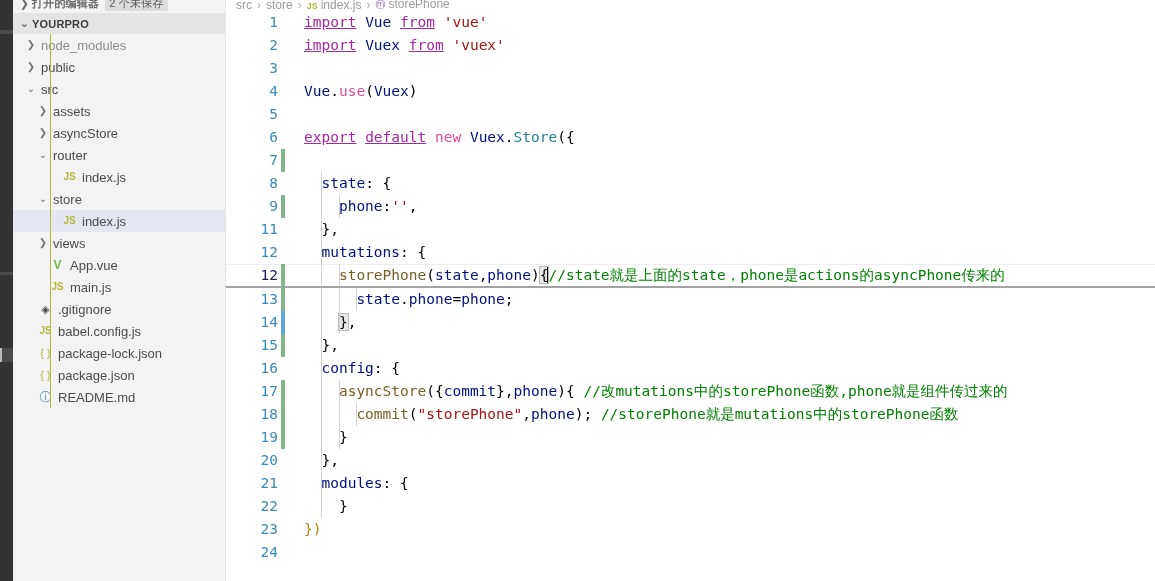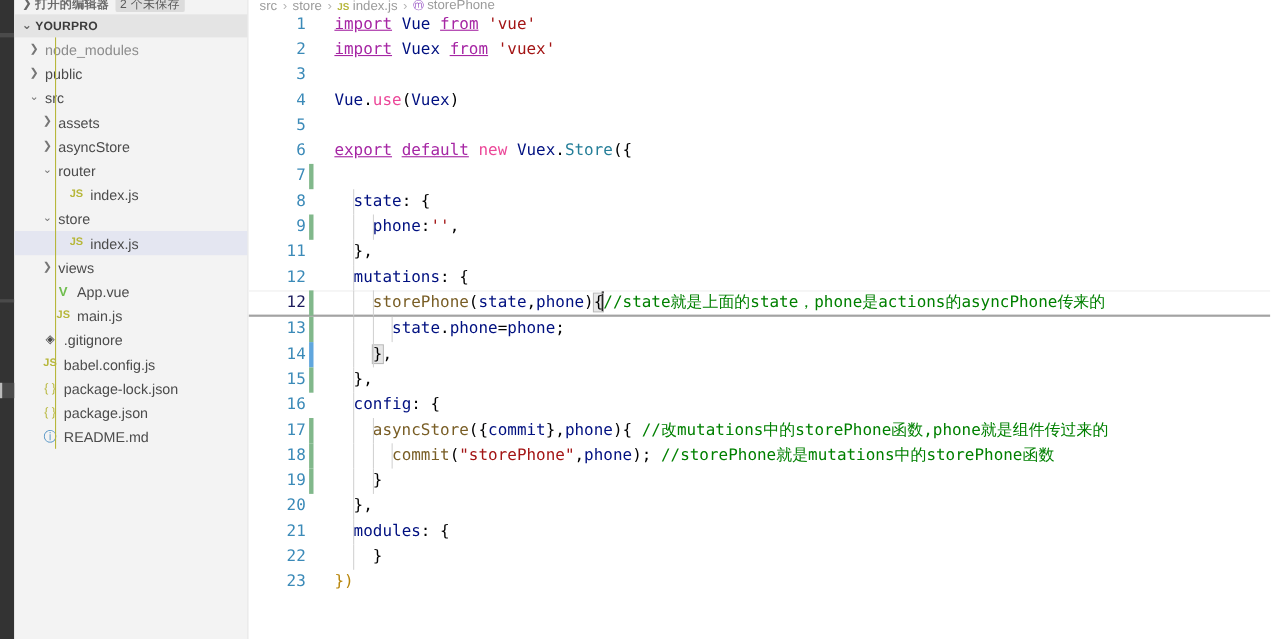--- a/index.html
+++ b/index.html
@@ -269,17 +269,18 @@
         <div class="line"><span class="ln">14</span><span class="gutter"><span class="mk mod"></span></span><span class="gap"></span><span class="codetext"><span class="pl">    </span><span class="brk bracket-box">}</span><span class="pl">,</span><span style="position: absolute; left: 17.4px; top: 0px; bottom: 0px; border-left: 1px solid rgb(211, 211, 211);"></span><span style="position: absolute; left: 34.8px; top: 0px; bottom: 0px; border-left: 1px solid rgb(211, 211, 211);"></span></span></div>
         <div class="line"><span class="ln">15</span><span class="gutter"><span class="mk add"></span></span><span class="gap"></span><span class="codetext"><span class="pl">  </span><span class="pl">},</span><span style="position: absolute; left: 17.4px; top: 0px; bottom: 0px; border-left: 1px solid rgb(211, 211, 211);"></span></span></div>
         <div class="line"><span class="ln">16</span><span class="gutter"></span><span class="gap"></span><span class="codetext"><span class="pl">  </span><span class="prop">config</span><span class="pl">: {</span><span style="position: absolute; left: 17.4px; top: 0px; bottom: 0px; border-left: 1px solid rgb(211, 211, 211);"></span></span></div>
         <div class="line"><span class="ln">17</span><span class="gutter"><span class="mk add"></span></span><span class="gap"></span><span class="codetext"><span class="pl">    </span><span class="fn">asyncStore</span><span class="pl">({</span><span class="id">commit</span><span class="pl">},</span><span class="id">phone</span><span class="pl">){ </span><span class="cm">//改mutations中的storePhone函数,phone就是组件传过来的</span><span style="position: absolute; left: 17.4px; top: 0px; bottom: 0px; border-left: 1px solid rgb(211, 211, 211);"></span><span style="position: absolute; left: 34.8px; top: 0px; bottom: 0px; border-left: 1px solid rgb(211, 211, 211);"></span></span></div>
         <div class="line"><span class="ln">18</span><span class="gutter"><span class="mk add"></span></span><span class="gap"></span><span class="codetext"><span class="pl">      </span><span class="fn">commit</span><span class="pl">(</span><span class="str">"storePhone"</span><span class="pl">,</span><span class="id">phone</span><span class="pl">); </span><span class="cm">//storePhone就是mutations中的storePhone函数</span><span style="position: absolute; left: 17.4px; top: 0px; bottom: 0px; border-left: 1px solid rgb(211, 211, 211);"></span><span style="position: absolute; left: 34.8px; top: 0px; bottom: 0px; border-left: 1px solid rgb(211, 211, 211);"></span><span style="position: absolute; left: 52.2px; top: 0px; bottom: 0px; border-left: 1px solid rgb(211, 211, 211);"></span></span></div>
         <div class="line"><span class="ln">19</span><span class="gutter"><span class="mk add"></span></span><span class="gap"></span><span class="codetext"><span class="pl">    </span><span class="pl">}</span><span style="position: absolute; left: 17.4px; top: 0px; bottom: 0px; border-left: 1px solid rgb(211, 211, 211);"></span><span style="position: absolute; left: 34.8px; top: 0px; bottom: 0px; border-left: 1px solid rgb(211, 211, 211);"></span></span></div>
         <div class="line"><span class="ln">20</span><span class="gutter"></span><span class="gap"></span><span class="codetext"><span class="pl">  </span><span class="pl">},</span><span style="position: absolute; left: 17.4px; top: 0px; bottom: 0px; border-left: 1px solid rgb(211, 211, 211);"></span></span></div>
         <div class="line"><span class="ln">21</span><span class="gutter"></span><span class="gap"></span><span class="codetext"><span class="pl">  </span><span class="prop">modules</span><span class="pl">: {</span><span style="position: absolute; left: 17.4px; top: 0px; bottom: 0px; border-left: 1px solid rgb(211, 211, 211);"></span></span></div>
         <div class="line"><span class="ln">22</span><span class="gutter"></span><span class="gap"></span><span class="codetext"><span class="pl">  </span><span class="pl">  }</span><span style="position: absolute; left: 17.4px; top: 0px; bottom: 0px; border-left: 1px solid rgb(211, 211, 211);"></span></span></div>
         <div class="line"><span class="ln">23</span><span class="gutter"></span><span class="gap"></span><span class="codetext"><span class="brk-y">})</span></span></div>
+        <div class="line"><span class="ln">24</span><span class="gutter"></span><span class="gap"></span><span class="codetext"></span></div>
       </div>
     <div class="overview"></div>
   </div>
 
 </div>
 
 </body></html>

